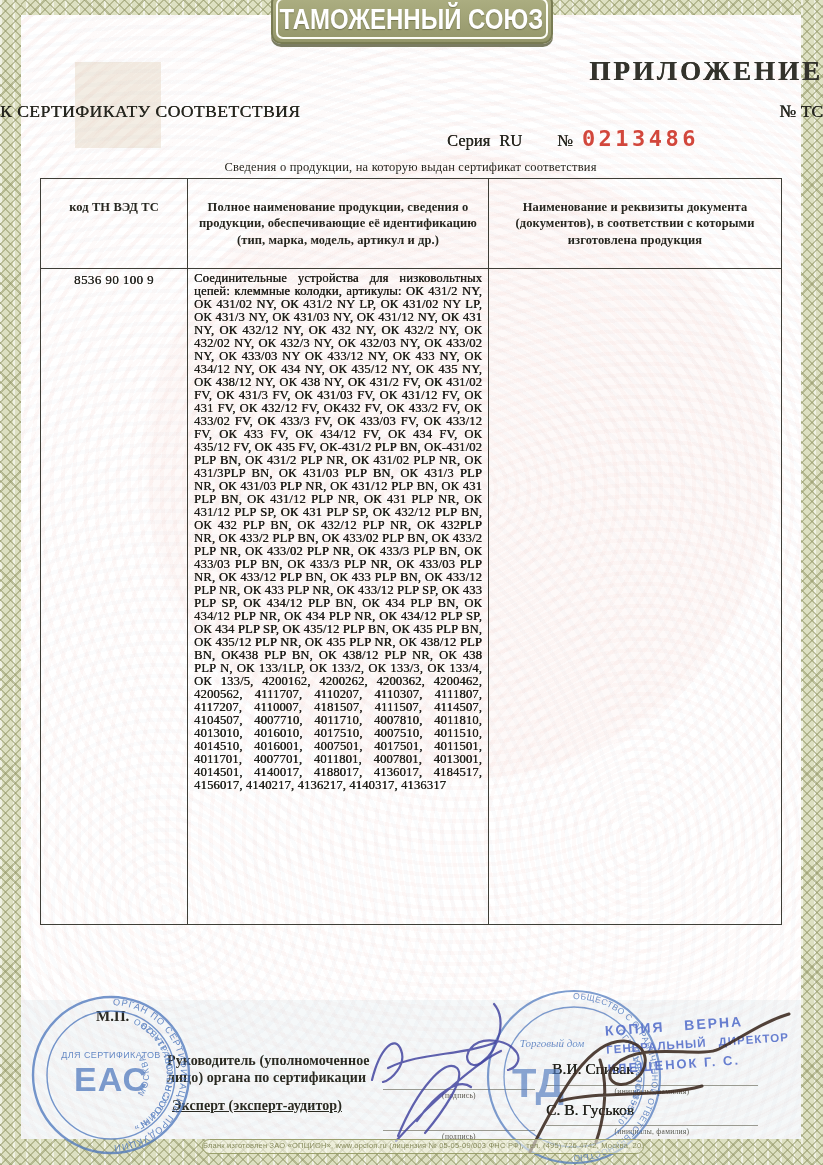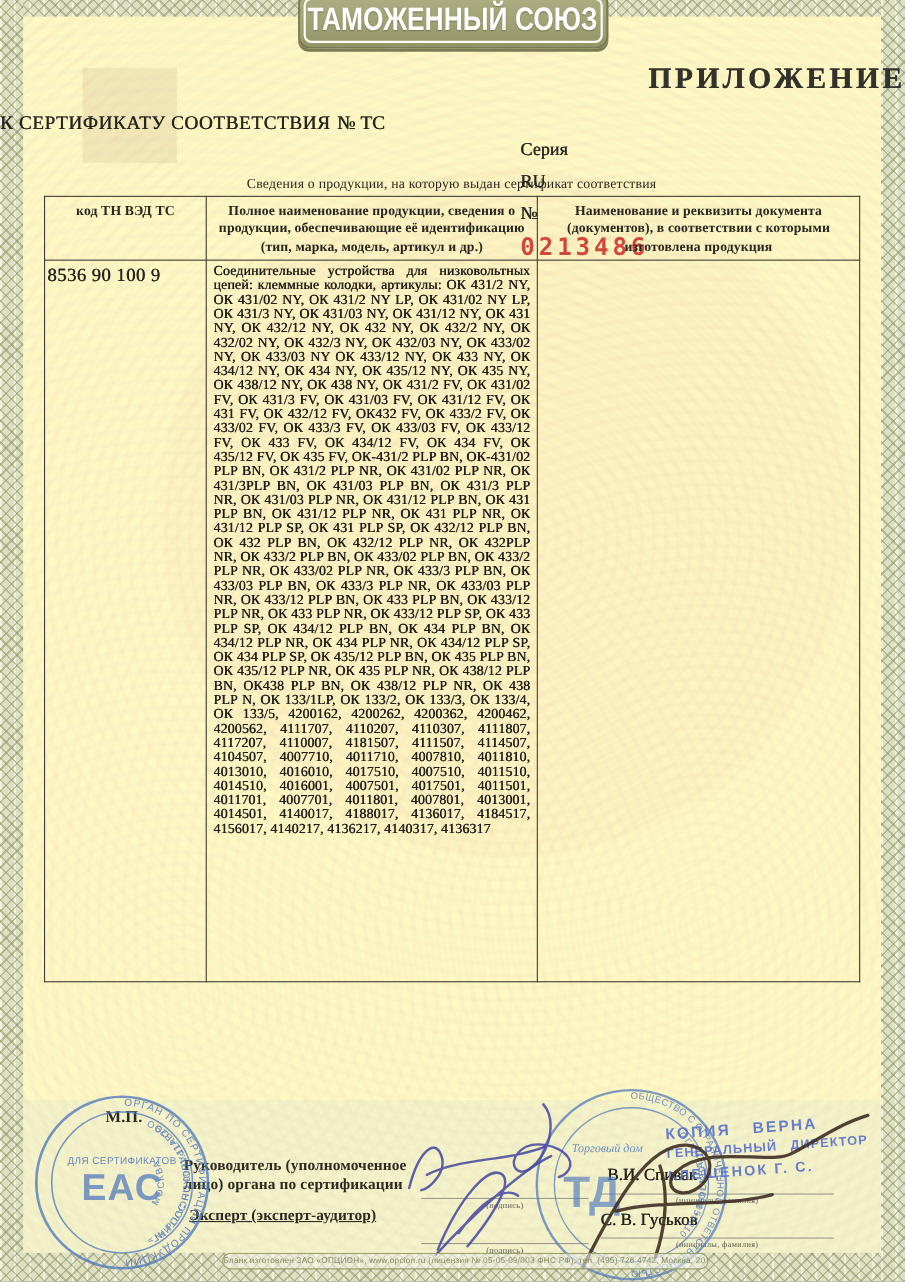--- a/index.html
+++ b/index.html
@@ -1,18 +1,18 @@
 <!DOCTYPE html>
 <html><head>
 <meta charset="utf-8">
 <style>
   html,body{margin:0;padding:0;background:#888;}
   .page{
     position:relative;width:823px;height:1165px;margin:0 auto;overflow:hidden;
-    background:#fef9c3;
+    background:#ffffff;
     font-family:"Liberation Serif",serif;color:#26261f;
   }
   .inner-bg{
     position:absolute;inset:0;
     background-image:
       radial-gradient(circle at 56% 40%, rgba(236,170,158,.07) 0 37%, transparent 38%),
       repeating-radial-gradient(circle at 56% 42%, rgba(230,160,150,.05) 0 4px, transparent 4px 11px),
       repeating-radial-gradient(circle at 78% 72%, rgba(230,160,150,.05) 0 4px, transparent 4px 11px),
       repeating-radial-gradient(circle at 20% 78%, rgba(170,190,210,.05) 0 4px, transparent 4px 11px);
   }
@@ -47,52 +47,52 @@
     letter-spacing:0px;transform:scale(.96,1.18);white-space:nowrap;
     text-shadow:0 1px 1px rgba(60,60,30,.45);
   }
   
   .title{
     position:absolute;left:0;right:0;top:56px;text-align:right;
     font-size:27px;font-weight:700;letter-spacing:3px;color:#33332c;
     text-shadow:.3px 0 0 #33332c;
   }
   .cert-line{
-    position:absolute;left:0;right:0;top:101px;display:flex;justify-content:flex-start;
+    position:absolute;left:0;right:0;top:101px;display:flex;justify-content:space-between;
     align-items:baseline;font-size:17.5px;white-space:nowrap;
     text-shadow:.35px 0 0 #2c2c26;
   }
   .cert-label{letter-spacing:.5px;}
   .cert-no-label{margin-left:6px;}
   .cert-num{border-bottom:1.5px solid #8f8f86;padding:0 58px 1px 6px;letter-spacing:.5px;}
   .series-line{
     position:absolute;left:447px;top:126px;display:flex;align-items:baseline;gap:9px;
-    font-size:16.5px;text-shadow:.3px 0 0 #2c2c26;white-space:nowrap;flex-direction:column;
+    font-size:16.5px;text-shadow:.3px 0 0 #2c2c26;white-space:nowrap;
   }
   .series-region{margin-left:0;}
   .series-no{margin-left:26px;}
   .serial{
     font-family:"DejaVu Sans Mono",monospace;font-weight:700;font-size:22px;
     color:#d2473c;letter-spacing:3.5px;text-shadow:none;
   }
   
   .tbl-caption{
     position:absolute;left:40px;top:160px;width:741px;text-align:center;
     font-size:12.5px;font-weight:400;letter-spacing:.2px;
   }
   table.main{
     position:absolute;left:40px;top:178px;width:741px;border-collapse:collapse;
     table-layout:fixed;
   }
   table.main td,table.main th{border:1.4px solid #3e3e36;vertical-align:top;}
   th.hdr{
     font-size:12.5px;font-weight:700;text-align:center;vertical-align:middle;
-    padding:4px 10px;line-height:1.3;height:48px;letter-spacing:.1px;
-  }
-  td.code-cell{font-size:17px;padding:3px 2px;letter-spacing:.4px;text-shadow:.3px 0 0 #222;}
+    padding:20px 10px;line-height:1.3;height:48px;letter-spacing:.1px;
+  }
+  td.code-cell{font-size:13px;padding:3px 2px;letter-spacing:.4px;text-shadow:.3px 0 0 #222;text-align:center;}
   td.desc-cell{
     font-size:12.6px;line-height:13px;padding:3px 6px 0 6px;text-align:justify;
     letter-spacing:.15px;color:#1e1e19;text-shadow:.35px 0 0 #1e1e19;height:652px;
   }
   td.doc-cell{height:652px;}
   
   .sig-label{
     position:absolute;font-size:14px;font-weight:700;line-height:1.22;color:#2a2a22;
     letter-spacing:.1px;
   }

